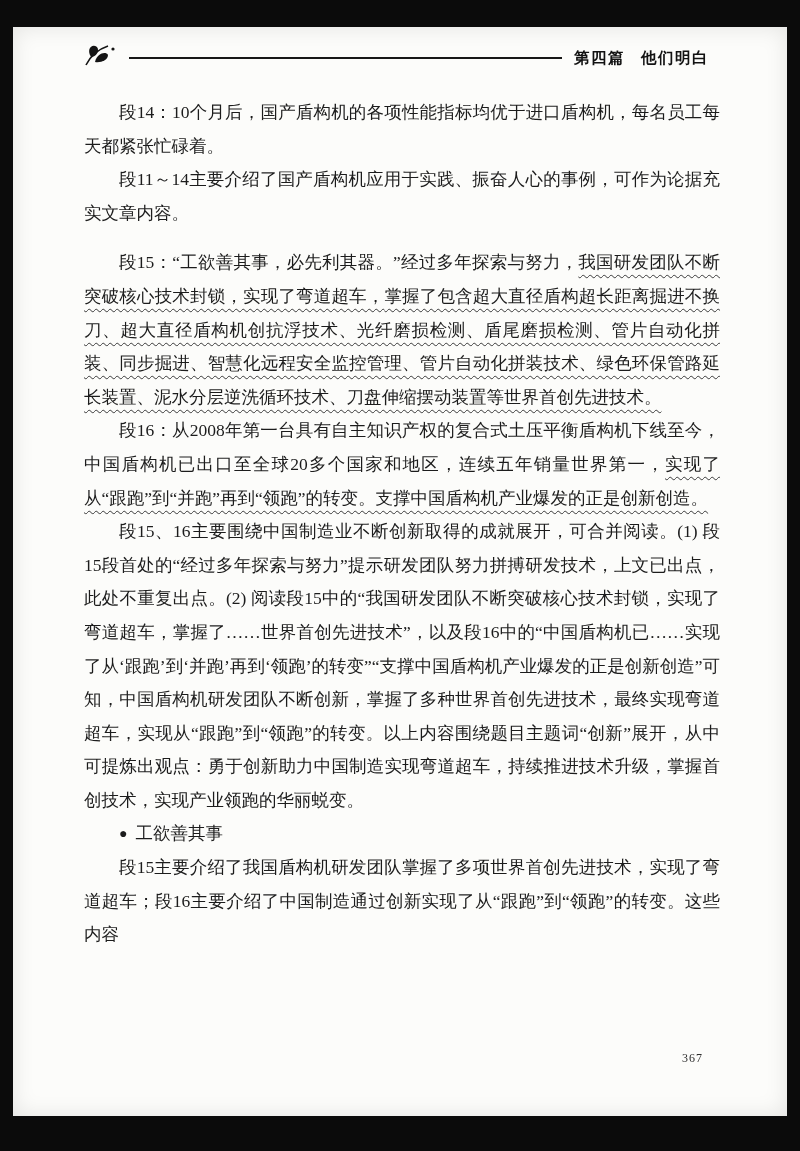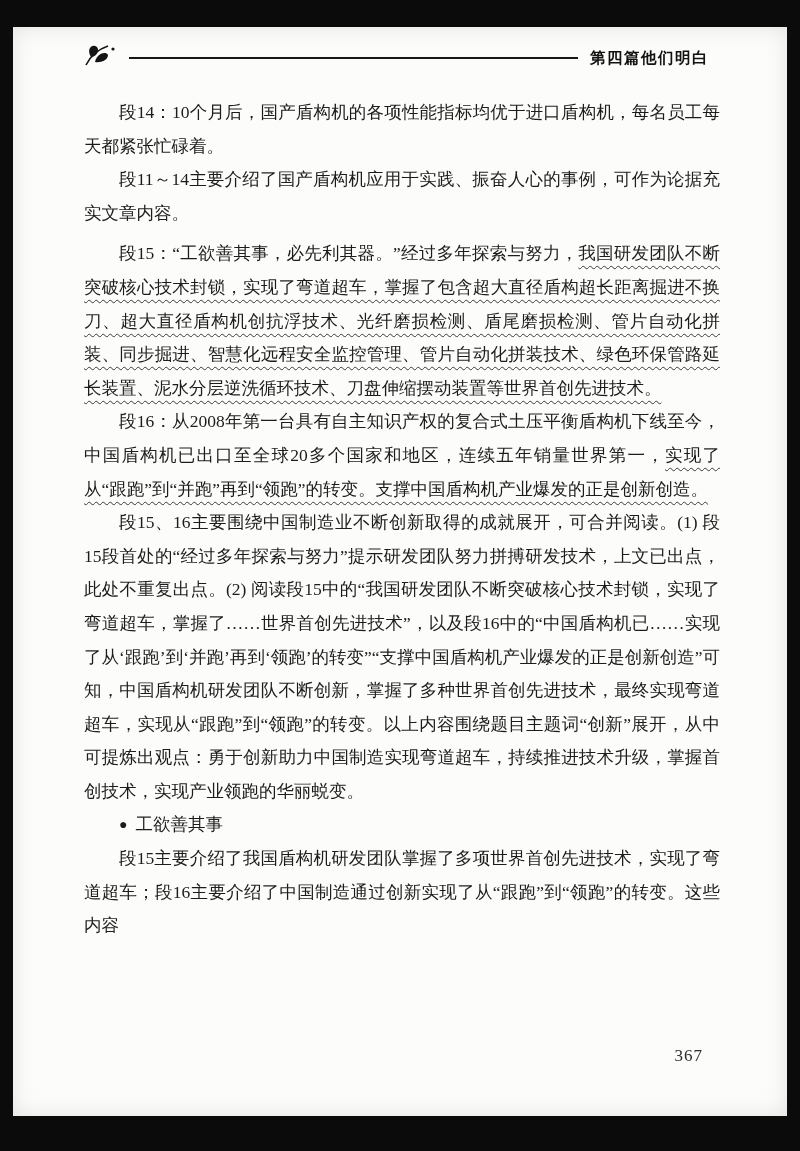--- a/index.html
+++ b/index.html
@@ -31,49 +31,50 @@
     height: 0;
     border-top: 2px solid #171717;
     margin: 0 12px 0 10px;
   }
   .header-title {
     font-weight: bold;
     font-size: 15.5px;
     color: #121212;
     white-space: nowrap;
     display: flex;
+    gap: 16px;
     letter-spacing: 1.5px;
   }
   .content {
     position: absolute;
     left: 71px;
     width: 636px;
     top: 69px;
     font-size: 17.5px;
     line-height: 33.6px;
     color: #1c1c1c;
     text-align: justify;
   }
   .para { margin: 0; }
   .indent { text-indent: 2em; }
-  .gap-top { margin-top: 7px; }
+  .gap-top { margin-top: 16px; }
   .wavy {
     text-decoration-line: underline;
     text-decoration-style: wavy;
     text-decoration-thickness: 1px;
     text-decoration-color: #3a3a3a;
     text-underline-offset: 6px;
   }
   .bullet-para { text-indent: 2em; }
   .bullet-marker { margin-right: 8px; font-size: 14px; vertical-align: 1px; }
   .page-number {
     position: absolute;
     right: 84px;
     bottom: 50px;
-    font-size: 17px;
+    font-size: 12px;
     color: #2d2d2d;
     letter-spacing: 1px;
   }
 </style>
 </head>
 <body>
 
 <div class="page">
 
   <div class="header">

